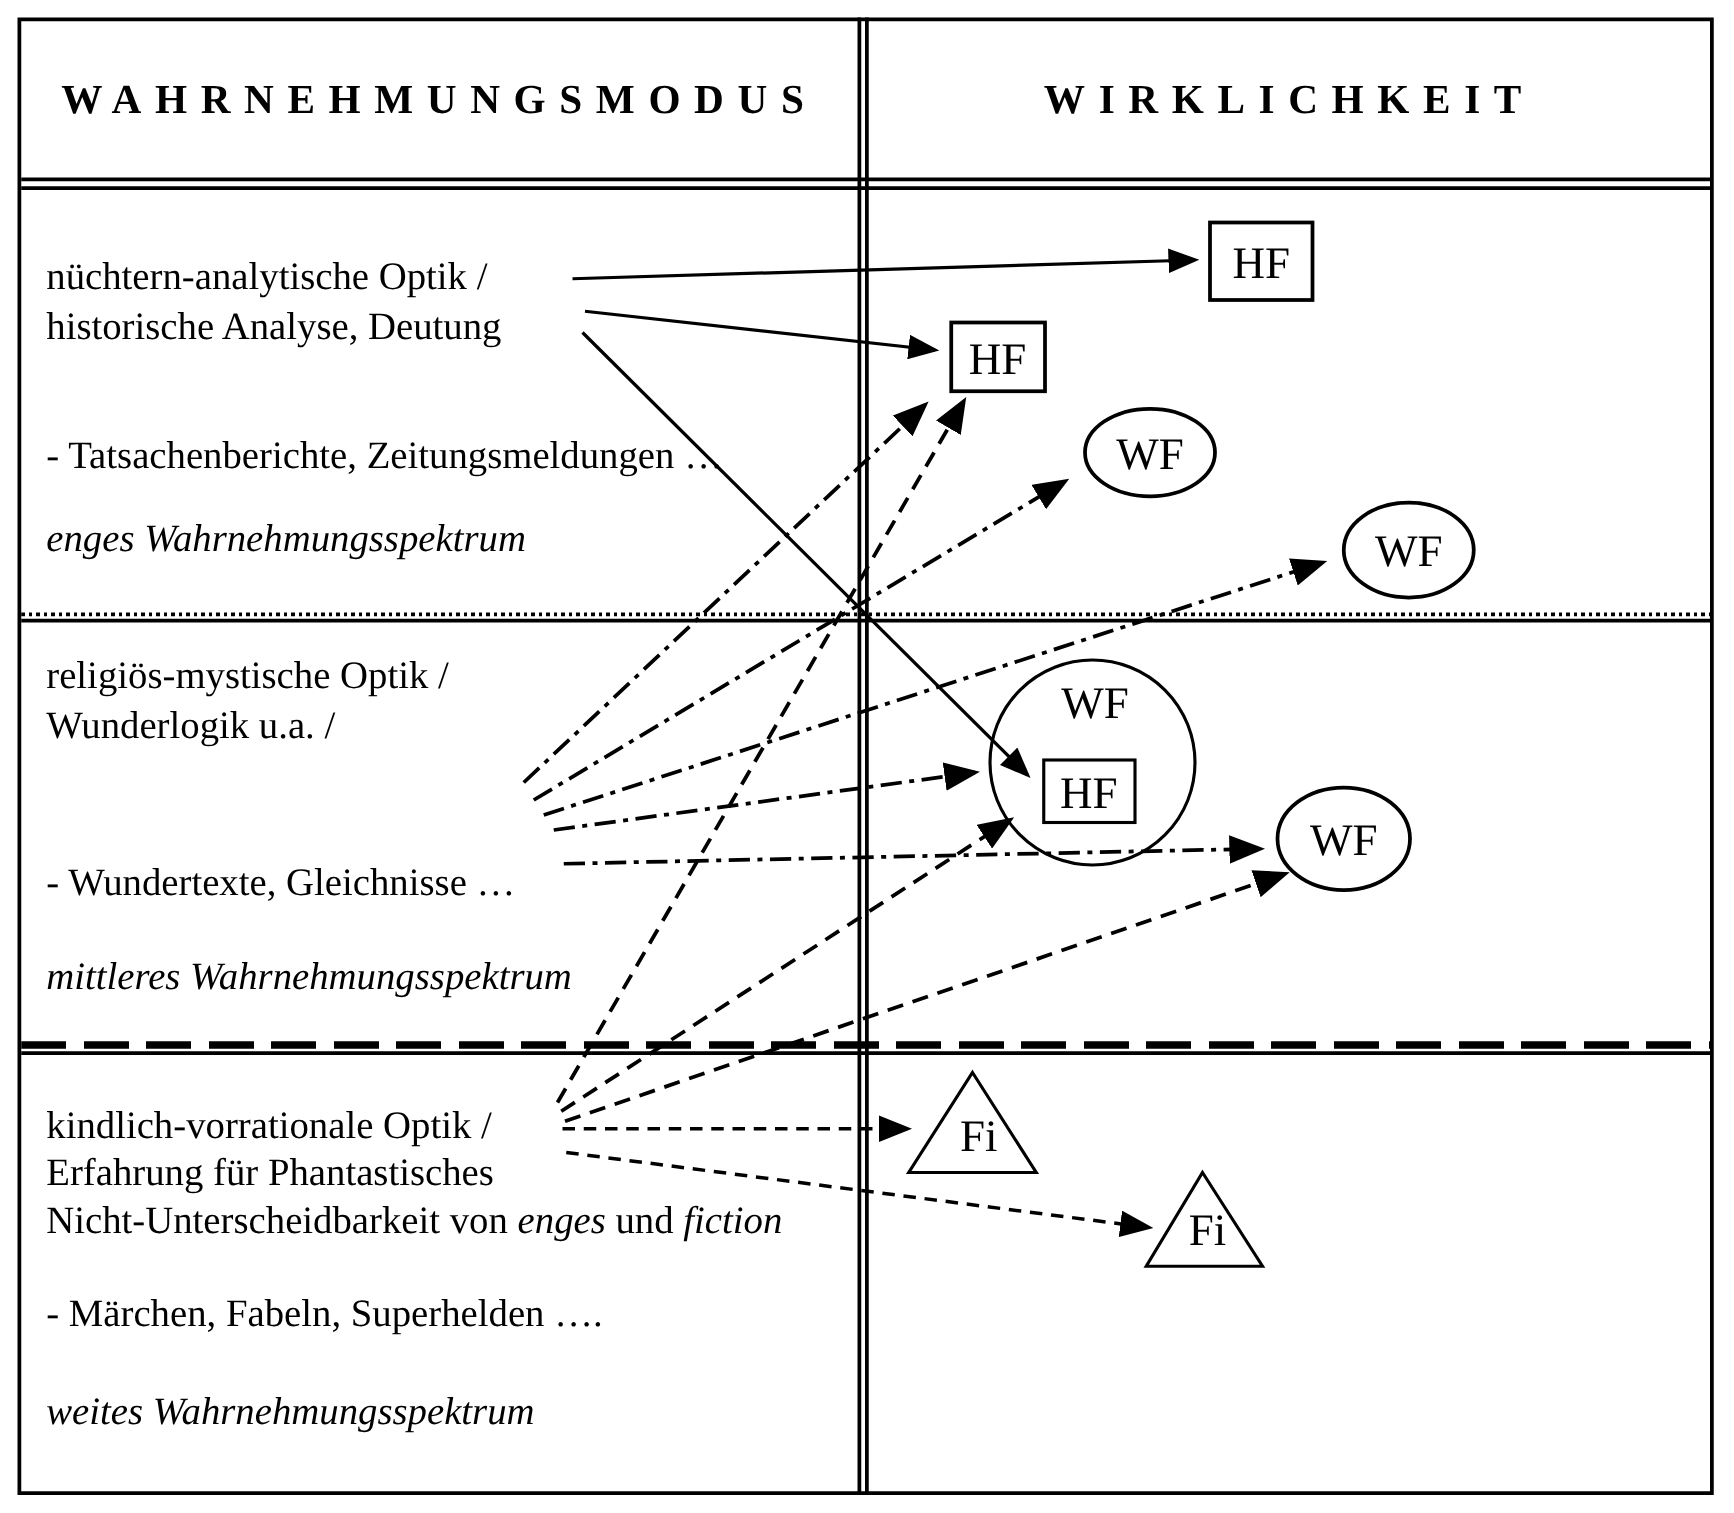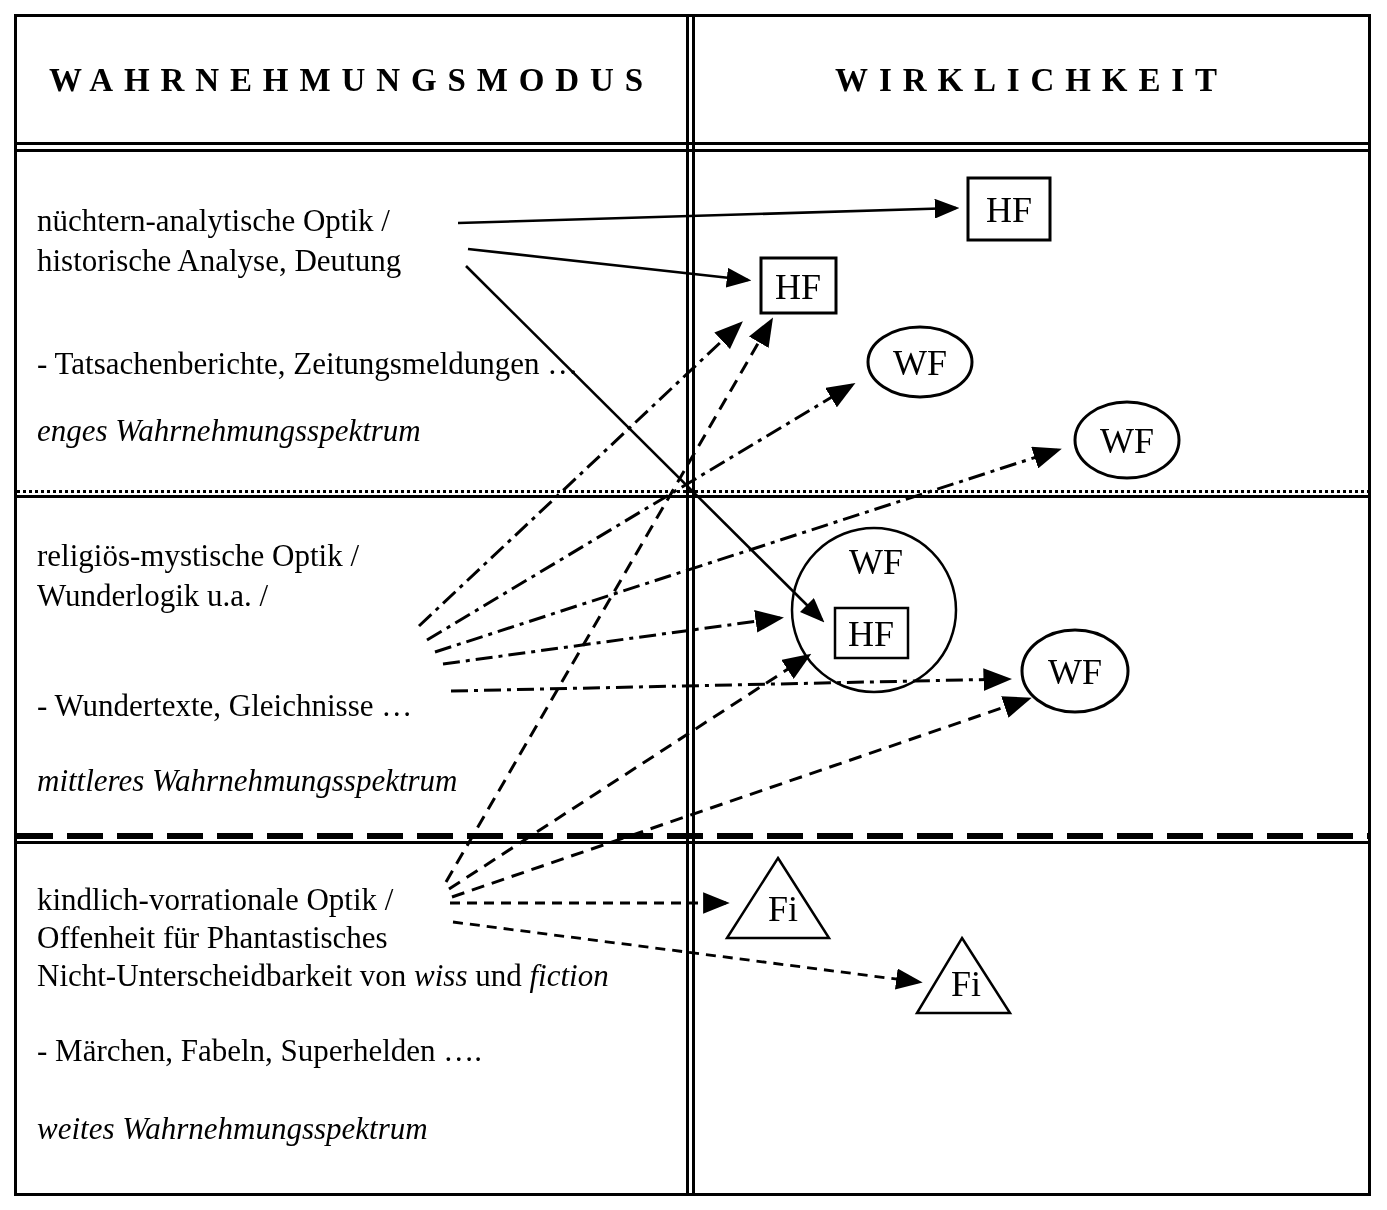--- a/index.html
+++ b/index.html
@@ -60,31 +60,31 @@
   <div class="hdr hdr-left">WAHRNEHMUNGSMODUS</div>
   <div class="hdr hdr-right">WIRKLICHKEIT</div>
 
   <div class="txt modes" style="top:201px;">
     <div>nüchtern-analytische Optik /</div>
     <div>historische Analyse, Deutung</div>
   </div>
   <div class="txt" style="top:346px;">- Tatsachenberichte, Zeitungsmeldungen …</div>
   <div class="txt spectrum" style="top:413px;">enges Wahrnehmungsspektrum</div>
 
-  <div class="txt modes" style="top:536px;">
+  <div class="txt modes" style="top:520px;">
     <div>religiös-mystische Optik /</div>
     <div>Wunderlogik u.a. /</div>
   </div>
   <div class="txt" style="top:688px;">- Wundertexte, Gleichnisse …</div>
   <div class="txt spectrum" style="top:763px;">mittleres Wahrnehmungsspektrum</div>
 
   <div class="txt modes3" style="top:881px;">
     <div>kindlich-vorrationale Optik /</div>
-    <div>Offenheit für Phantastisches</div>
-    <div><span>Nicht-Unterscheidbarkeit von </span><span class="it">wiss</span><span> und </span><span class="it">fiction</span></div>
+    <div>Erfahrung für Phantastisches</div>
+    <div><span>Nicht-Unterscheidbarkeit von </span><span class="it">enges</span><span> und </span><span class="it">fiction</span></div>
   </div>
   <div class="txt" style="top:1033px;">- Märchen, Fabeln, Superhelden ….</div>
   <div class="txt spectrum" style="top:1111px;">weites Wahrnehmungsspektrum</div>
 
   <svg class="overlay" viewBox="0 0 1387 1210">
     <defs>
       <marker id="ah" viewBox="0 0 10 8" refX="8.6" refY="4" markerWidth="9.5" markerHeight="7.6" orient="auto" markerUnits="strokeWidth">
         <path d="M0,0 L10,4 L0,8 Z" fill="#000"></path>
       </marker>
     </defs>

